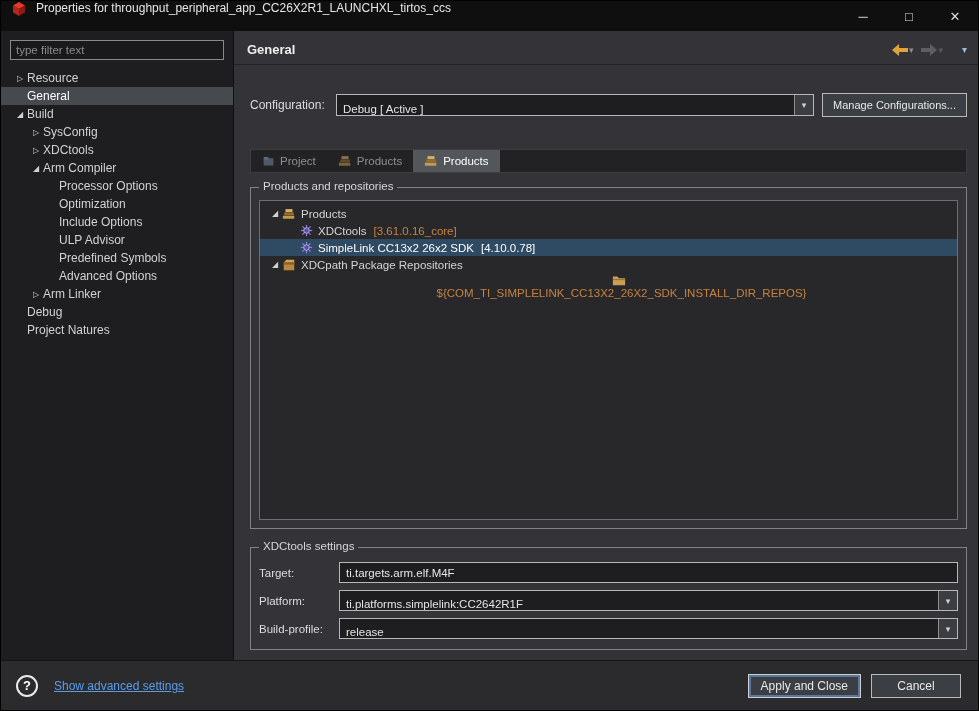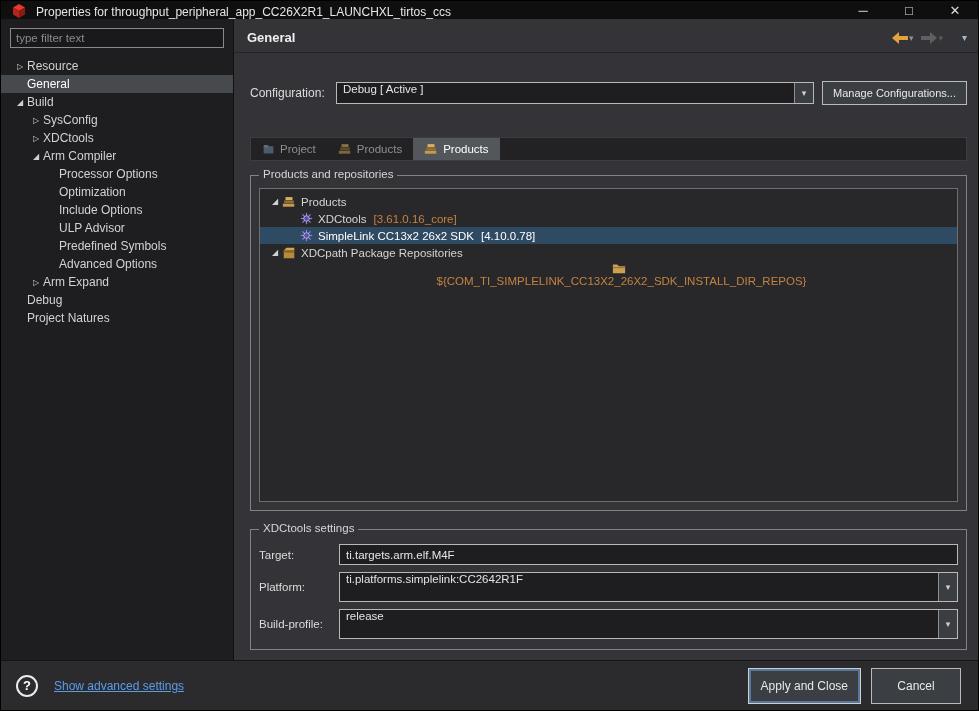--- a/index.html
+++ b/index.html
@@ -3,21 +3,21 @@
 <meta charset="utf-8">
 <style>
   * { margin:0; padding:0; box-sizing:border-box; }
   html,body { background:#1a1a1a; }
   body { font-family:"Liberation Sans", sans-serif; }
 
   .window { width:979px; height:711px; display:flex; flex-direction:column;
             background:#343438; border:1px solid #000; overflow:hidden; }
 
   
-  .titlebar { height:18px; background:#0f0f10; display:flex; align-items:flex-end;
+  .titlebar { height:30px; background:#0f0f10; display:flex; align-items:flex-start;
               padding-left:10px; flex:0 0 auto; }
   .ti-icon { width:16px; height:16px; display:inline-flex; }
   .title-text { color:#e6e6e6; font-size:12px; margin-left:9px; }
   .win-controls { margin-left:auto; display:flex; height:100%; }
   .win-btn { width:46px; height:100%; display:flex; align-items:center; justify-content:center;
              color:#dcdcdc; font-size:13px; cursor:default; }
 
   
   .body { flex:1; display:flex; min-height:0; }
 
@@ -42,21 +42,21 @@
   .page-title { color:#efefef; font-size:13px; font-weight:bold; }
   .nav-icons { margin-left:auto; display:flex; align-items:center; gap:2px; }
   .nav-group { display:flex; align-items:center; gap:1px; padding:2px 3px; }
   .nav-caret { font-size:9px; color:#8f8f8f; }
   .nav-group.disabled .nav-caret { color:#5a5a5a; }
   .view-caret { margin-left:14px; color:var(--back-arrow-gold, #8fb2d4); font-size:10px; color:#9db8d2; }
 
   .config-row { display:flex; align-items:center; margin-top:28px; margin-bottom:32px; gap:8px; }
   .cfg-label { color:#dcdcdc; font-size:12px; width:78px; flex:0 0 auto; }
   .combo { height:22px; background:#1e1e21; border:1px solid #b8b8b8; display:flex;
-           align-items:flex-start; color:#e3e3e3; font-size:11.5px; min-width:0; }
+           align-items:flex-end; color:#e3e3e3; font-size:11.5px; min-width:0; }
   .combo .val { flex:1; padding:0 6px; white-space:nowrap; overflow:hidden; }
   .combo .caret { width:19px; height:100%; border-left:1px solid #8f8f8f; background:#3a3d41;
                   display:flex; align-items:center; justify-content:center; color:#d0d0d0; font-size:9px; }
   .cfg-combo { flex:1; }
   .push-btn { background:#3b3e42; border:1px solid #b9b9b9; color:#e8e8e8; font-size:11px;
               font-family:inherit; cursor:default; }
   .push-btn.disabled { border-color:#585858; color:#6e6e6e; background:#333538; }
   .manage-btn { height:24px; padding:0 10px; flex:0 0 auto; }
 
   .tabstrip { height:24px; background:#222225; border:1px solid #3d3d40; display:flex;
@@ -85,32 +85,32 @@
 
   .btncol { width:94px; flex:0 0 auto; display:flex; flex-direction:column; gap:8px; padding-top:2px; }
   .btncol .push-btn { width:94px; height:22px; }
 
   .xdc-group { margin-top:18px; flex:0 0 auto; padding-bottom:10px; }
   .field-row { display:flex; align-items:center; margin-top:7px; gap:8px; }
   .field-row:first-child { margin-top:2px; }
   .field-label { width:72px; flex:0 0 auto; color:#dcdcdc; font-size:11.5px; }
   .text-input { flex:1; height:21px; background:#1e1e21; border:1px solid #b8b8b8;
                 color:#e6e6e6; font-size:11.5px; padding:0 6px; font-family:inherit; }
-  .field-row .combo { flex:1; height:30px; }
+  .field-row .combo { flex:1; height:21px; }
 
   
   .footer { height:50px; flex:0 0 auto; background:#2b2b2e; border-top:1px solid #141414;
             display:flex; align-items:center; padding:0 17px 0 15px; }
   .help-icon { width:22px; height:22px; border-radius:50%; border:2px solid #eaeaea; color:#ffffff;
                font-weight:bold; display:flex; align-items:center; justify-content:center;
                font-size:13px; cursor:default; flex:0 0 auto; }
   .adv-link { color:var(--link-blue, #5c9ce6); text-decoration:underline; font-size:12px;
               margin-left:16px; cursor:pointer; }
   .footer-btns { margin-left:auto; display:flex; gap:10px; }
-  .footer-btns .push-btn { height:36px; min-width:90px; padding:0 12px; font-size:12px; }
+  .footer-btns .push-btn { height:24px; min-width:90px; padding:0 12px; font-size:12px; }
   .default-btn { box-shadow: inset 0 0 0 2px rgba(110,160,220,.6); border-color:#cfcfcf; }
 
   u { text-decoration:underline; }
 </style>
 </head>
 <body>
 
 <div class="window">
 
   <div class="titlebar">
@@ -177,21 +177,21 @@
           <div class="tree-row" style="padding-left: 44px;">
             <span class="twistie"></span>
             <span>Predefined Symbols</span>
           </div>
           <div class="tree-row" style="padding-left: 44px;">
             <span class="twistie"></span>
             <span>Advanced Options</span>
           </div>
           <div class="tree-row" style="padding-left: 28px;">
             <span class="twistie">▷</span>
-            <span>Arm Expand</span>
+            <span>Arm Linker</span>
           </div>
           <div class="tree-row" style="padding-left: 12px;">
             <span class="twistie"></span>
             <span>Debug</span>
           </div>
           <div class="tree-row" style="padding-left: 12px;">
             <span class="twistie"></span>
             <span>Project Natures</span>
           </div>
         </div>

